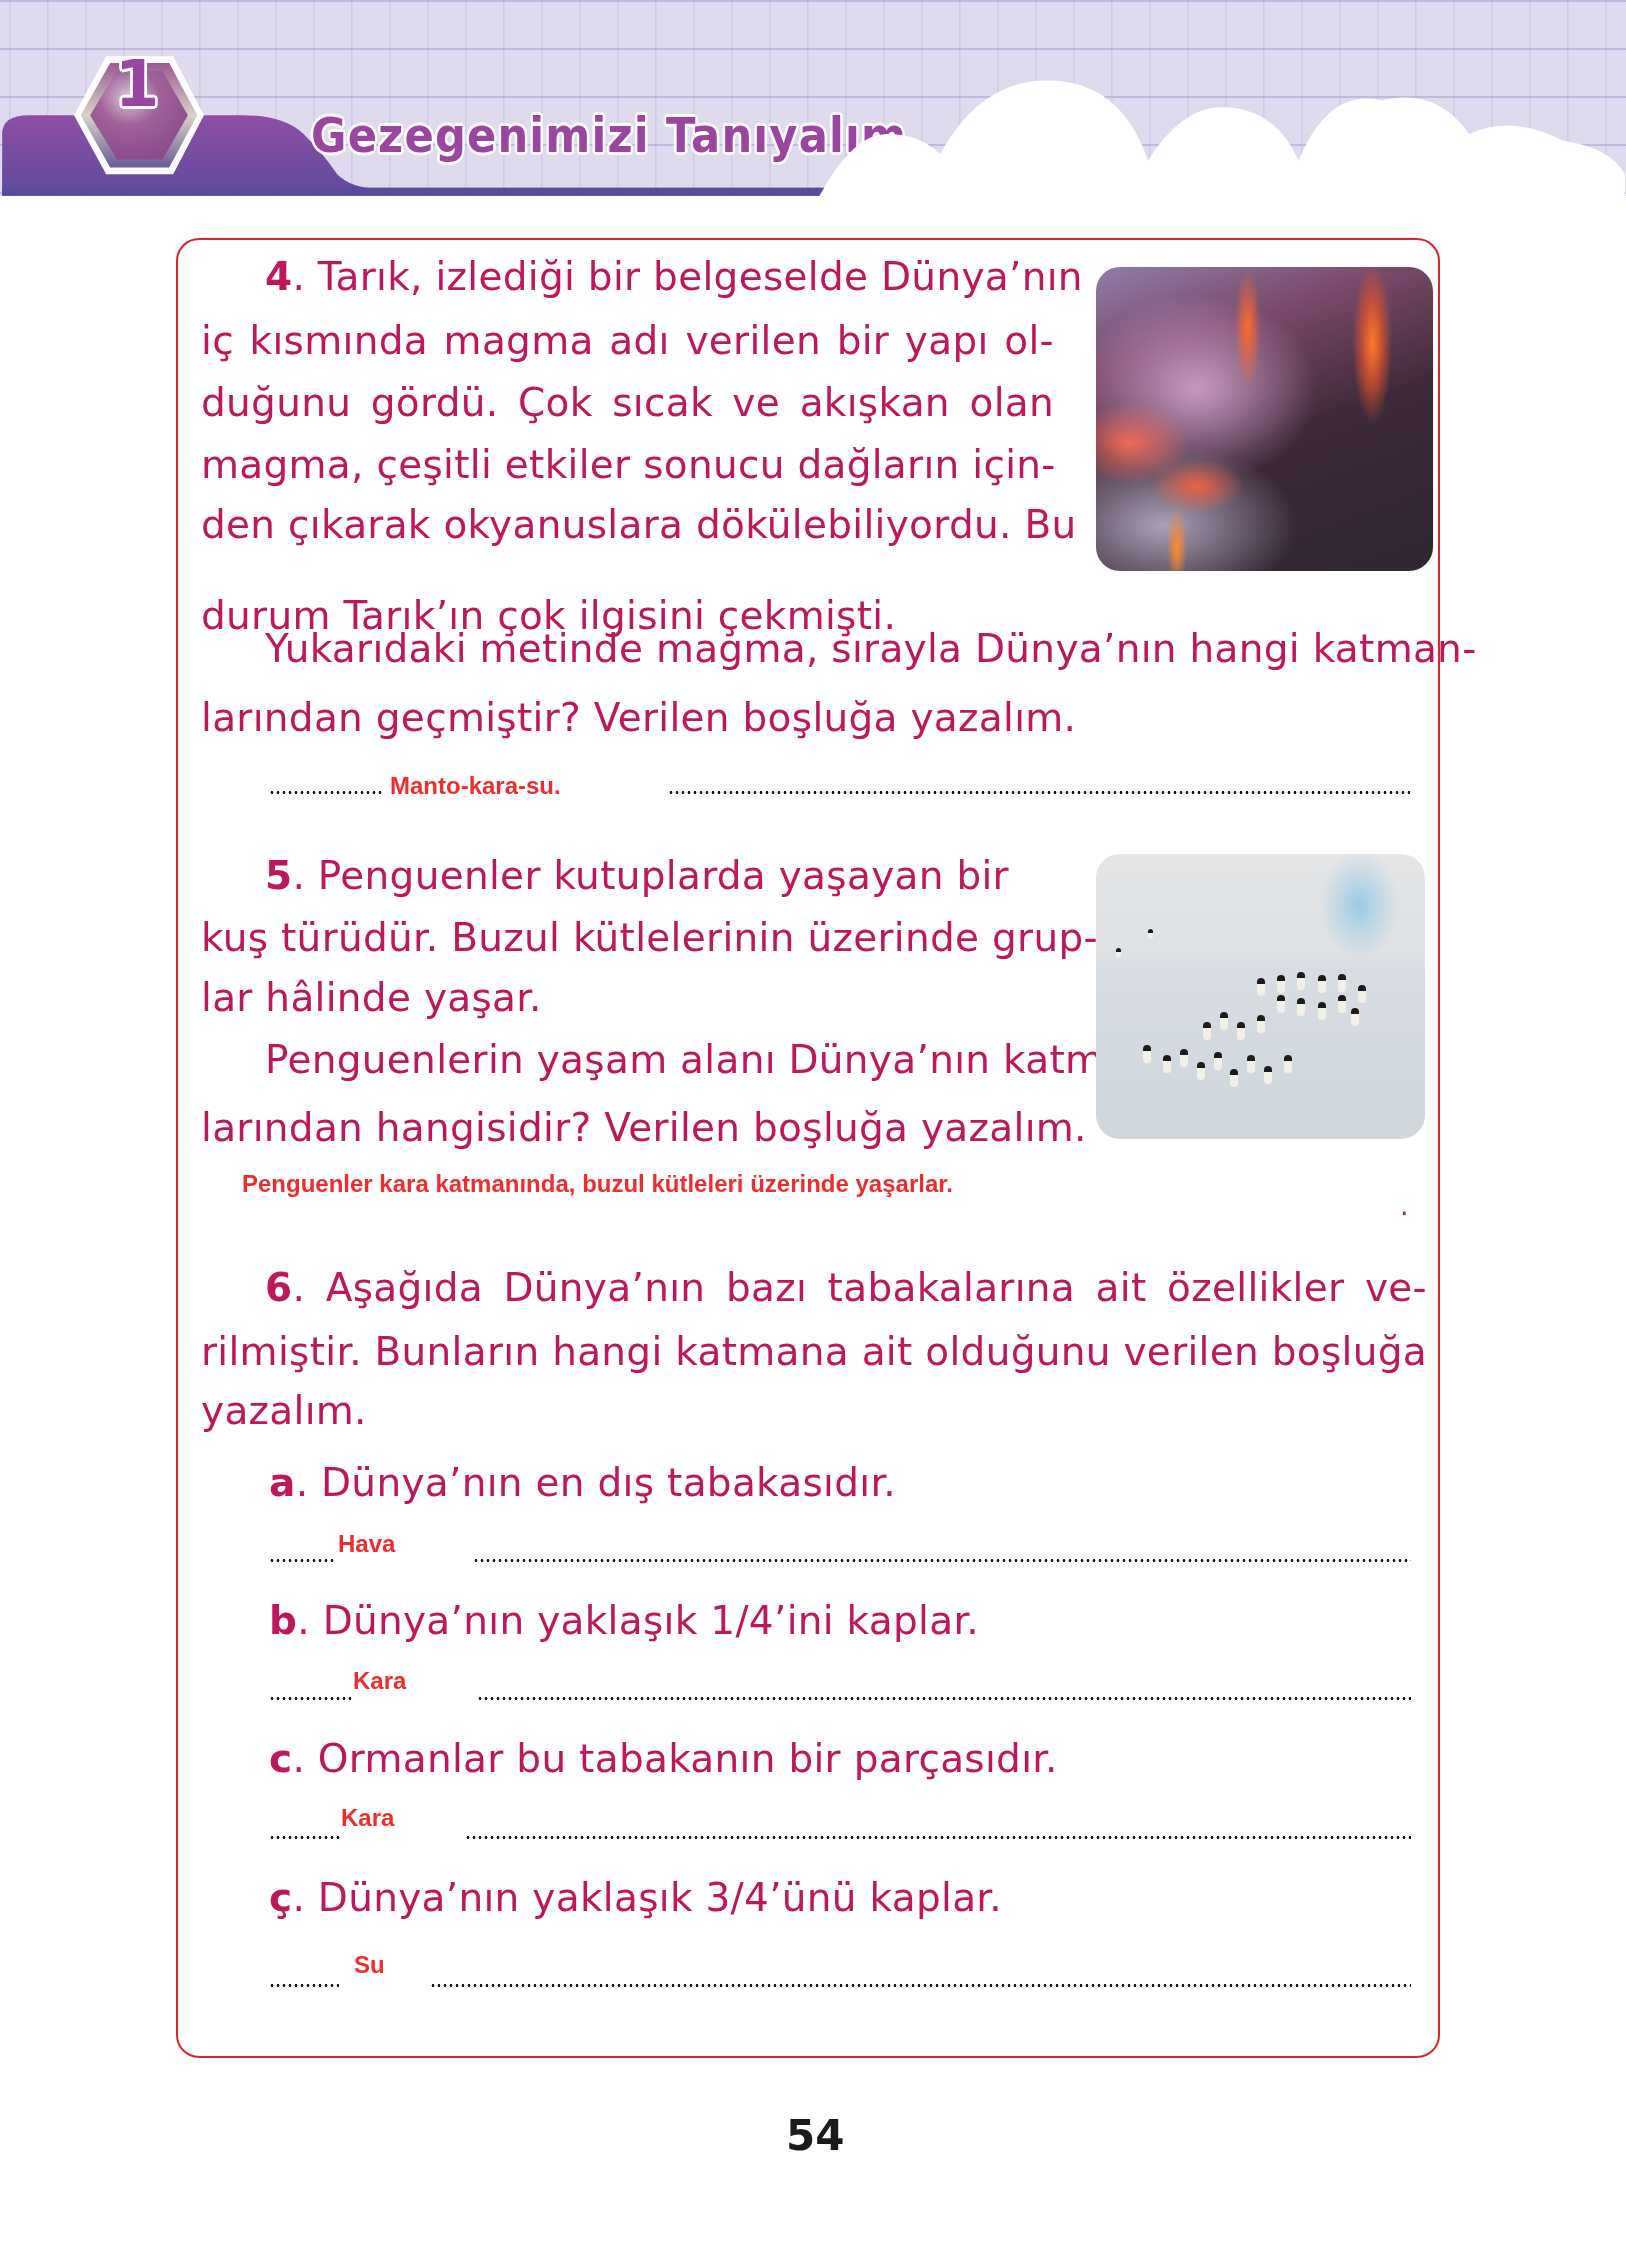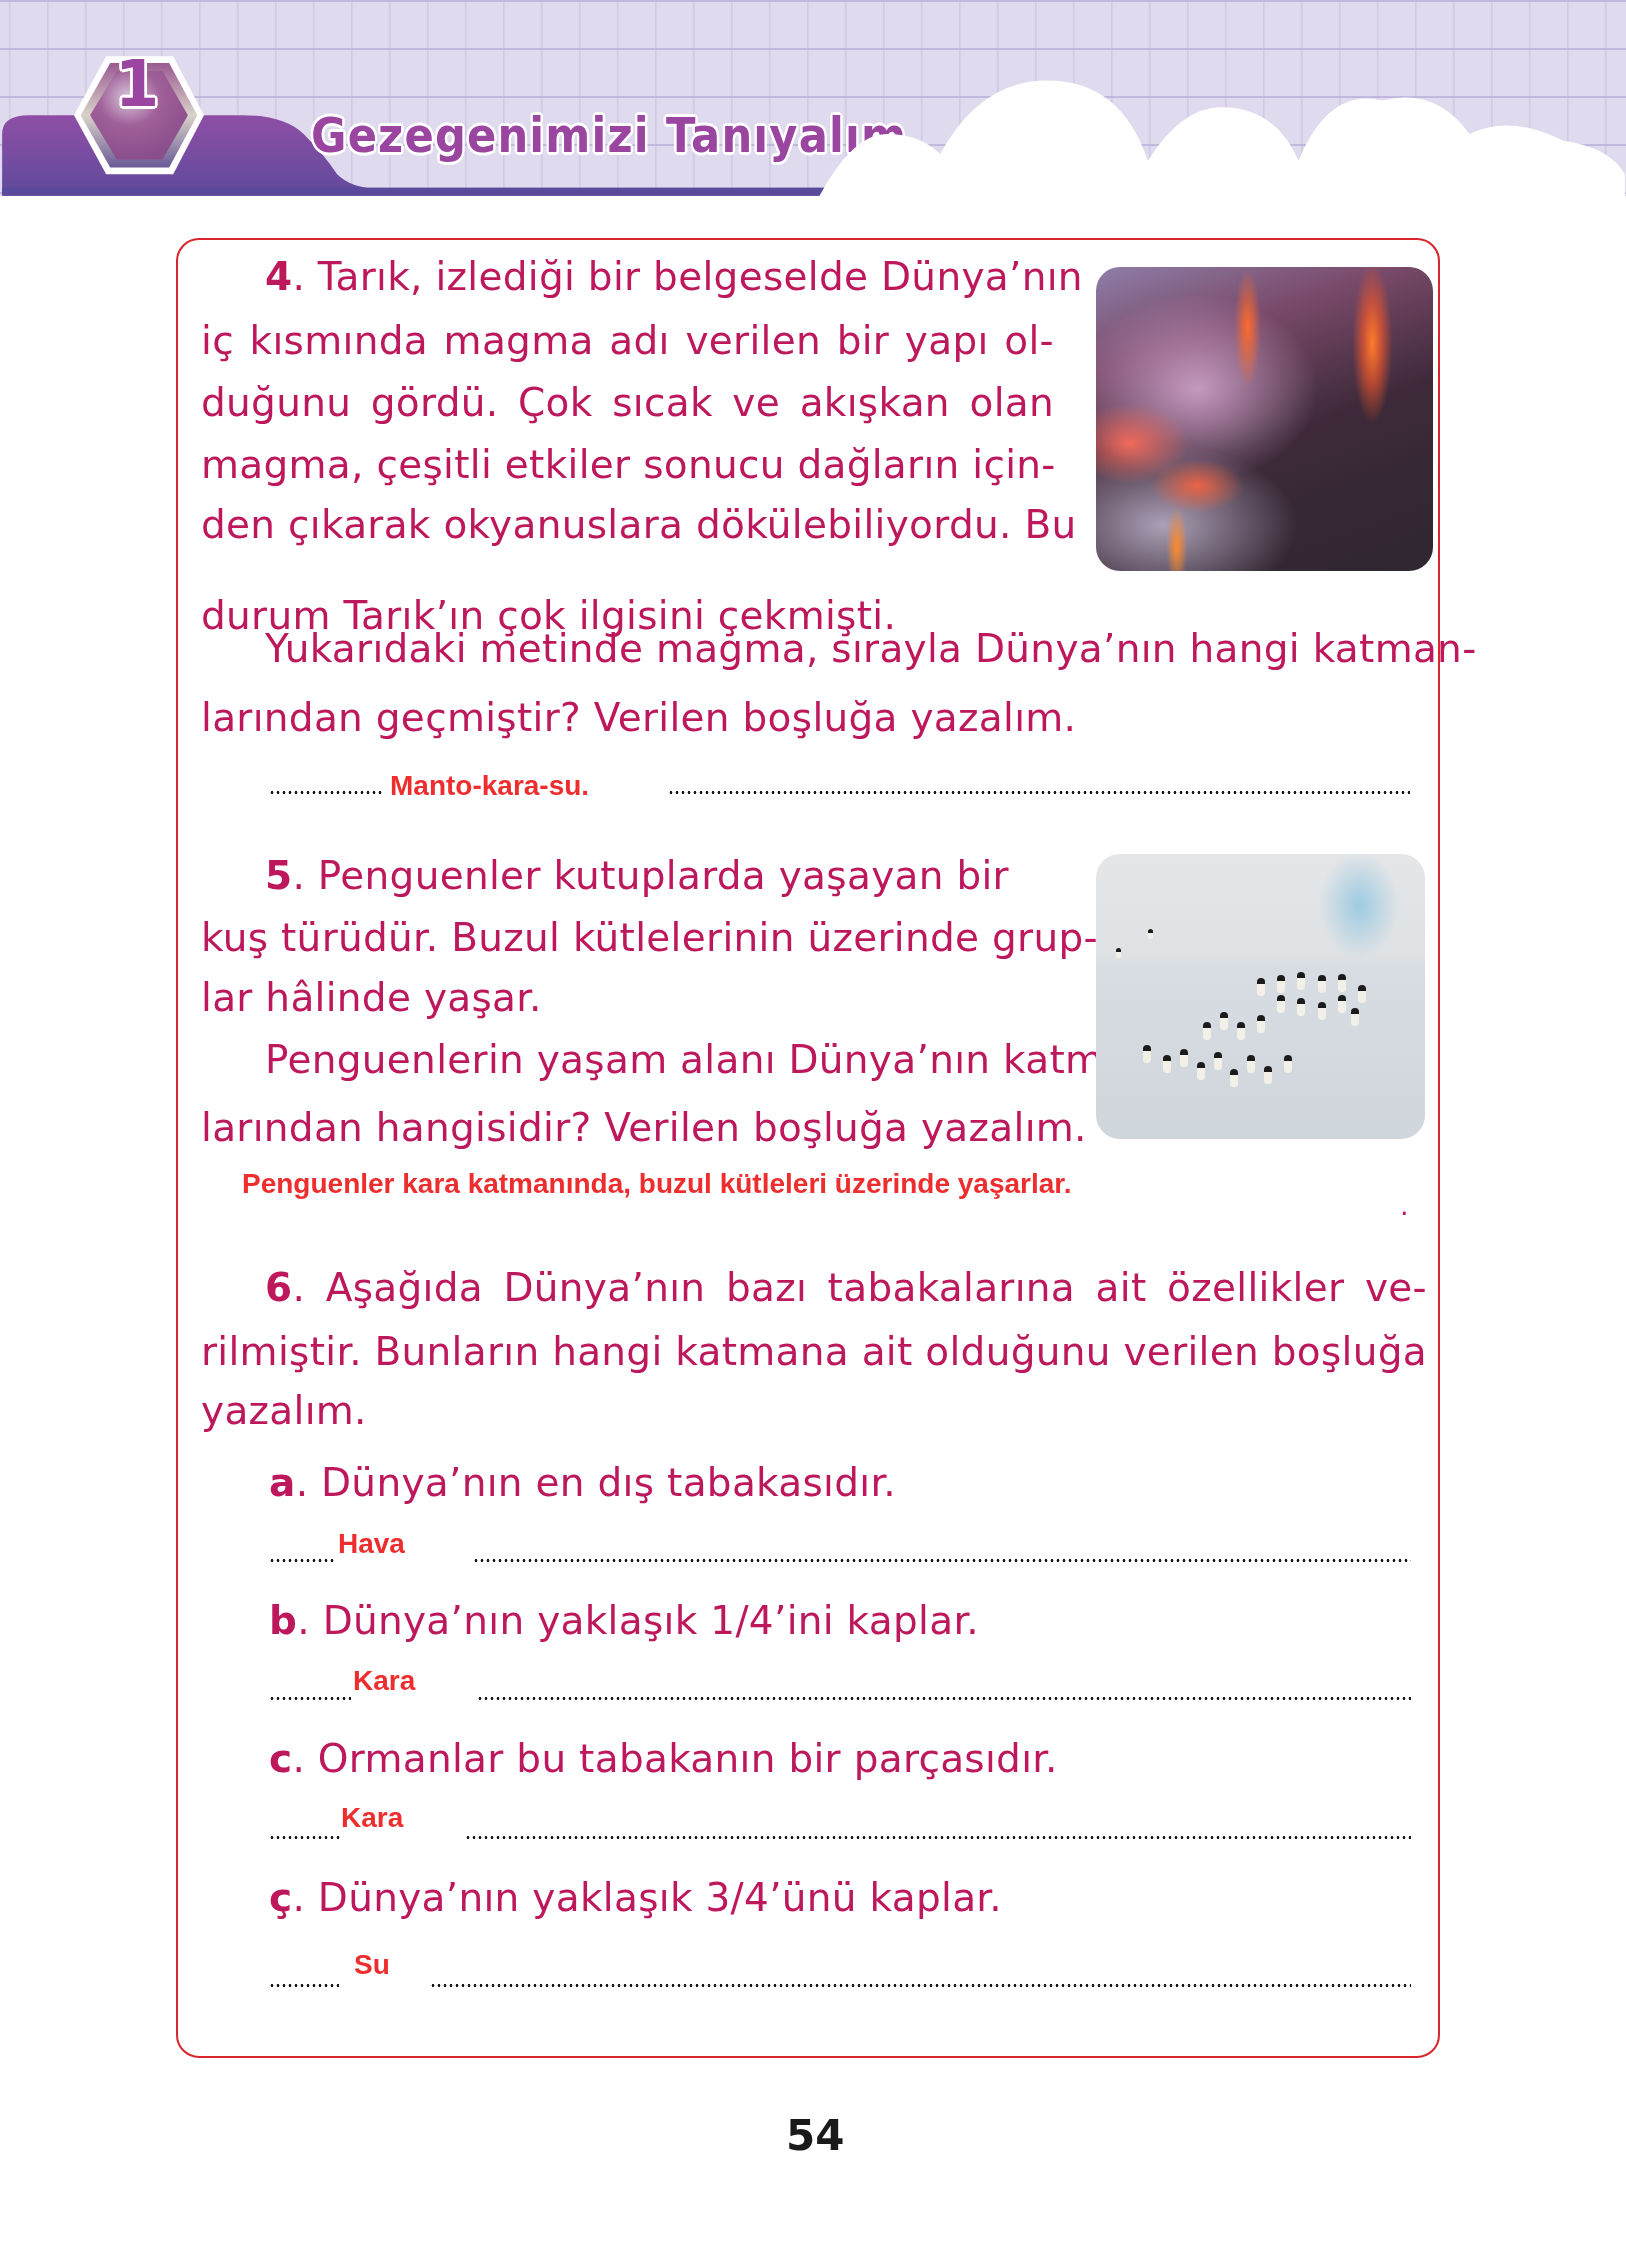--- a/index.html
+++ b/index.html
@@ -25,21 +25,21 @@
   .clouds { position: absolute; left: 0; top: 0; }
 
   .card { position: absolute; left: 176px; top: 238px; width: 1264px; height: 1820px;
     border: 2.7px solid #d9262e; border-radius: 23px; box-sizing: border-box; }
 
   .line { position: absolute; font-family: "DejaVu Sans", sans-serif; font-size: 39px; line-height: 47px;
     white-space: nowrap; color: #be185d; letter-spacing: 0.3px; }
   .just { text-align: justify; text-align-last: justify; }
   .qnum { font-weight: bold; }
   .answer { position: absolute; font-family: "Liberation Sans", sans-serif; font-weight: bold; color: #ee2e2e;
-    font-size: 28px; line-height: 38px; white-space: nowrap; }
+    font-size: 24px; line-height: 38px; white-space: nowrap; }
   .dots { position: absolute; height: 5.4px;
     background-image: radial-gradient(circle, #1a1a1a 1.3px, transparent 1.6px);
     background-size: 6px 5.4px; background-repeat: repeat-x; }
 
   .photo { position: absolute; border-radius: 24px; overflow: hidden; }
   .lava { left: 1096px; top: 267px; width: 337px; height: 304px;
     background:
       radial-gradient(ellipse 20px 81px at 82% 25%, #ff7a2a 0%, rgba(255,90,40,0.6) 50%, transparent 100%),
       radial-gradient(ellipse 13.4px 60px at 45% 20%, #ff6a2a 0%, transparent 100%),
       radial-gradient(ellipse 60px 40px at 10% 58%, rgba(255,110,90,0.9) 0%, transparent 100%),

